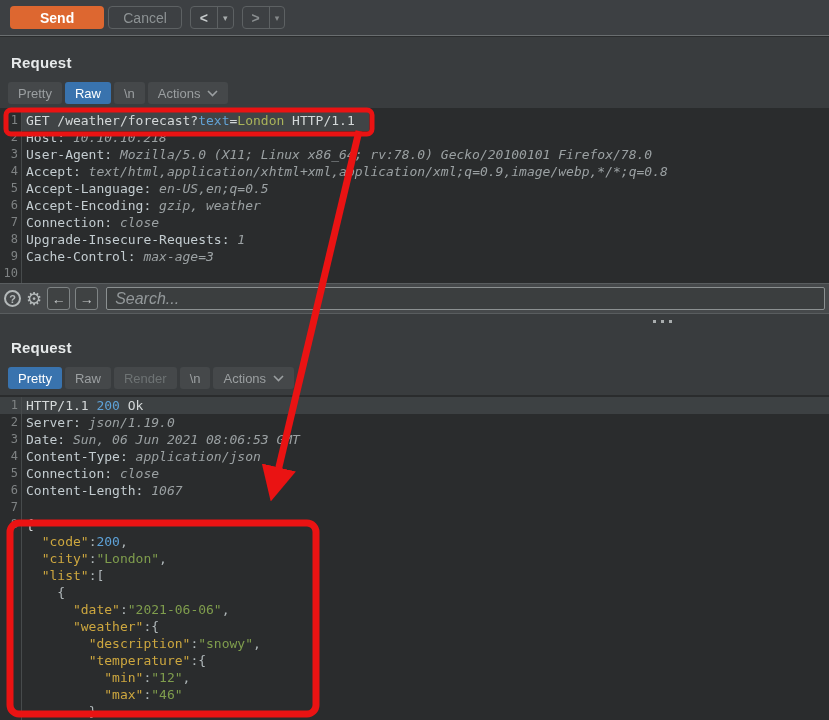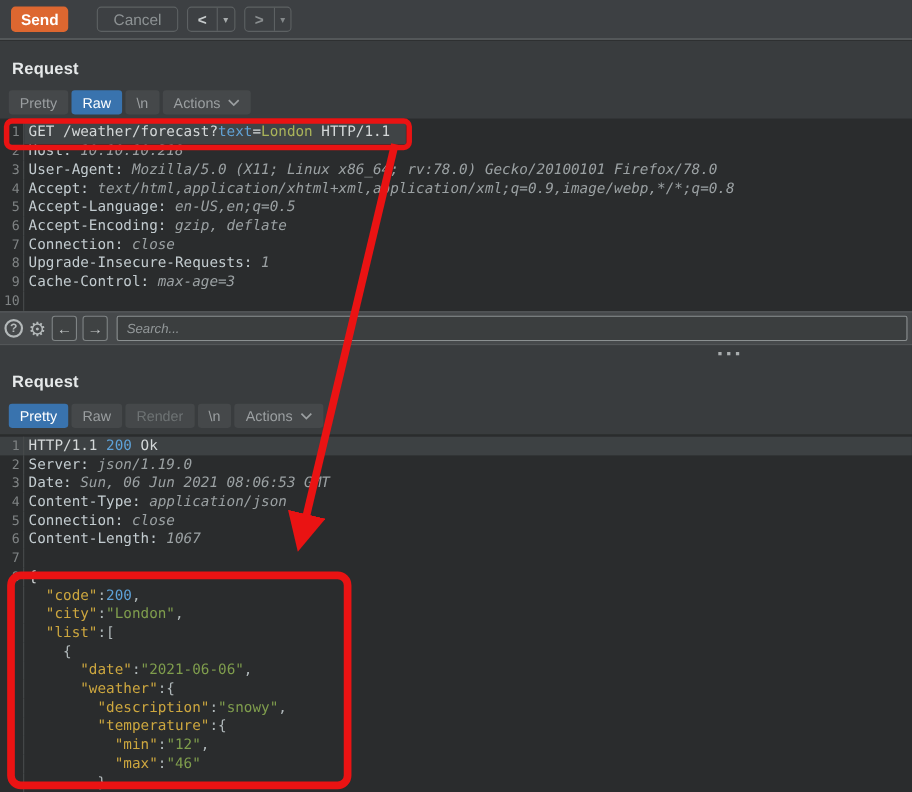--- a/index.html
+++ b/index.html
@@ -8,22 +8,22 @@
     width:829px; height:720px; position:relative; overflow:hidden;
     background:#2a2c2d; font-family:"Liberation Sans", sans-serif;
   }
   
   #toolbar {
     position:absolute; left:0; top:0; width:829px; height:36px;
     background:#3d4043; border-bottom:1px solid #6a6e70;
     display:flex; align-items:center; padding-left:10px;
   }
   .btn { height:23px; display:inline-flex; align-items:center; border-radius:4px; font-size:14px; }
-  #send-btn { background:#dd6730; color:#ffffff; font-weight:bold; padding:0 9px; border:none; cursor:pointer; }
-  #cancel-btn { margin-left:26px; background:transparent; color:#8d9294; border:1px solid #5d6163; padding:0 14px; }
+  #send-btn { background:#dd6730; color:#ffffff; font-weight:bold; padding:0 30px; border:none; cursor:pointer; }
+  #cancel-btn { margin-left:4px; background:transparent; color:#8d9294; border:1px solid #5d6163; padding:0 14px; }
   .split-btn { margin-left:8px; display:inline-flex; align-items:stretch; height:23px;
     border:1px solid #5d6163; border-radius:4px; color:#c7cbcc; }
   .split-btn .sb-main { display:flex; align-items:center; padding:0 9px; font-size:14px; font-weight:bold; }
   .split-btn .sb-div { width:1px; background:#5d6163; }
   .split-btn .sb-caret { display:flex; align-items:center; padding:0 5px; font-size:9px; color:#a8acad; }
   .split-btn.dim { color:#8a8e90; }
   .split-btn.dim .sb-caret { color:#84888a; }
 
   
   .panel-header { position:absolute; left:0; width:829px; background:#393c3e; }
@@ -69,21 +69,21 @@
     position:absolute; left:0; top:283px; width:829px; height:31px;
     background:#46494b; border-top:1px solid #595d5f; border-bottom:1px solid #595d5f;
     display:flex; align-items:center; padding:0 4px; gap:5px;
   }
   #help-icon { width:17px; height:17px; border:2px solid #b4b9ba; border-radius:50%; color:#b4b9ba;
     font-size:11px; font-weight:bold; display:flex; align-items:center; justify-content:center; flex:none; }
   #gear-icon { font-size:18px; color:#b4b9ba; line-height:1; flex:none; }
   .nav-btn { width:23px; height:23px; flex:none; background:#3f4243; border:1px solid #7f8485; border-radius:3px;
     color:#c7cbcc; font-size:14px; display:flex; align-items:center; justify-content:center; }
   #search-input { flex:1; height:23px; background:#3b3e3f; border:1px solid #8b9091; border-radius:2px;
-    color:#b9bec0; font-style:italic; font-size:12px; padding:0 8px; outline:none;
+    color:#b9bec0; font-style:italic; font-size:16px; padding:0 8px; outline:none;
     font-family:"Liberation Sans", sans-serif; margin-left:3px; }
   #search-input::placeholder { color:#93989a; font-style:italic; opacity:1; }
 
   
   #splitter { position:absolute; left:0; top:314px; width:829px; height:16px; background:#393c3e; }
   #splitter .dots { position:absolute; left:653px; top:6px; display:flex; gap:5px; }
   #splitter .dot { width:3px; height:3px; background:#a9adae; }
 
   
   #annotation-overlay { position:absolute; left:0; top:0; width:829px; height:720px;
@@ -124,21 +124,21 @@
   </div>
 </div>
 
 <div id="req-editor" class="editor">
     <div style="height: 4px;"></div>
     <div class="code-row hl-partial"><div class="gutter">1</div><div class="code-content"><span class="tk-pl">GET /weather/forecast?</span><span class="tk-pa">text</span><span class="tk-pl">=</span><span class="tk-us">London</span><span class="tk-pl"> HTTP/1.1</span></div></div>
     <div class="code-row"><div class="gutter">2</div><div class="code-content"><span class="tk-hn">Host:</span><span class="tk-hv"> 10.10.10.218</span></div></div>
     <div class="code-row"><div class="gutter">3</div><div class="code-content"><span class="tk-hn">User-Agent:</span><span class="tk-hv"> Mozilla/5.0 (X11; Linux x86_64; rv:78.0) Gecko/20100101 Firefox/78.0</span></div></div>
     <div class="code-row"><div class="gutter">4</div><div class="code-content"><span class="tk-hn">Accept:</span><span class="tk-hv"> text/html,application/xhtml+xml,application/xml;q=0.9,image/webp,*/*;q=0.8</span></div></div>
     <div class="code-row"><div class="gutter">5</div><div class="code-content"><span class="tk-hn">Accept-Language:</span><span class="tk-hv"> en-US,en;q=0.5</span></div></div>
-    <div class="code-row"><div class="gutter">6</div><div class="code-content"><span class="tk-hn">Accept-Encoding:</span><span class="tk-hv"> gzip, deflate</span></div></div>
+    <div class="code-row"><div class="gutter">6</div><div class="code-content"><span class="tk-hn">Accept-Encoding:</span><span class="tk-hv"> gzip, weather</span></div></div>
     <div class="code-row"><div class="gutter">7</div><div class="code-content"><span class="tk-hn">Connection:</span><span class="tk-hv"> close</span></div></div>
     <div class="code-row"><div class="gutter">8</div><div class="code-content"><span class="tk-hn">Upgrade-Insecure-Requests:</span><span class="tk-hv"> 1</span></div></div>
     <div class="code-row"><div class="gutter">9</div><div class="code-content"><span class="tk-hn">Cache-Control:</span><span class="tk-hv"> max-age=3</span></div></div>
     <div class="code-row"><div class="gutter">10</div><div class="code-content"></div></div>
     <div class="code-row"><div class="gutter">11</div><div class="code-content"></div></div>
   </div>
 
 <div id="search-bar">
   <div id="help-icon">?</div>
   <div id="gear-icon">⚙</div>

